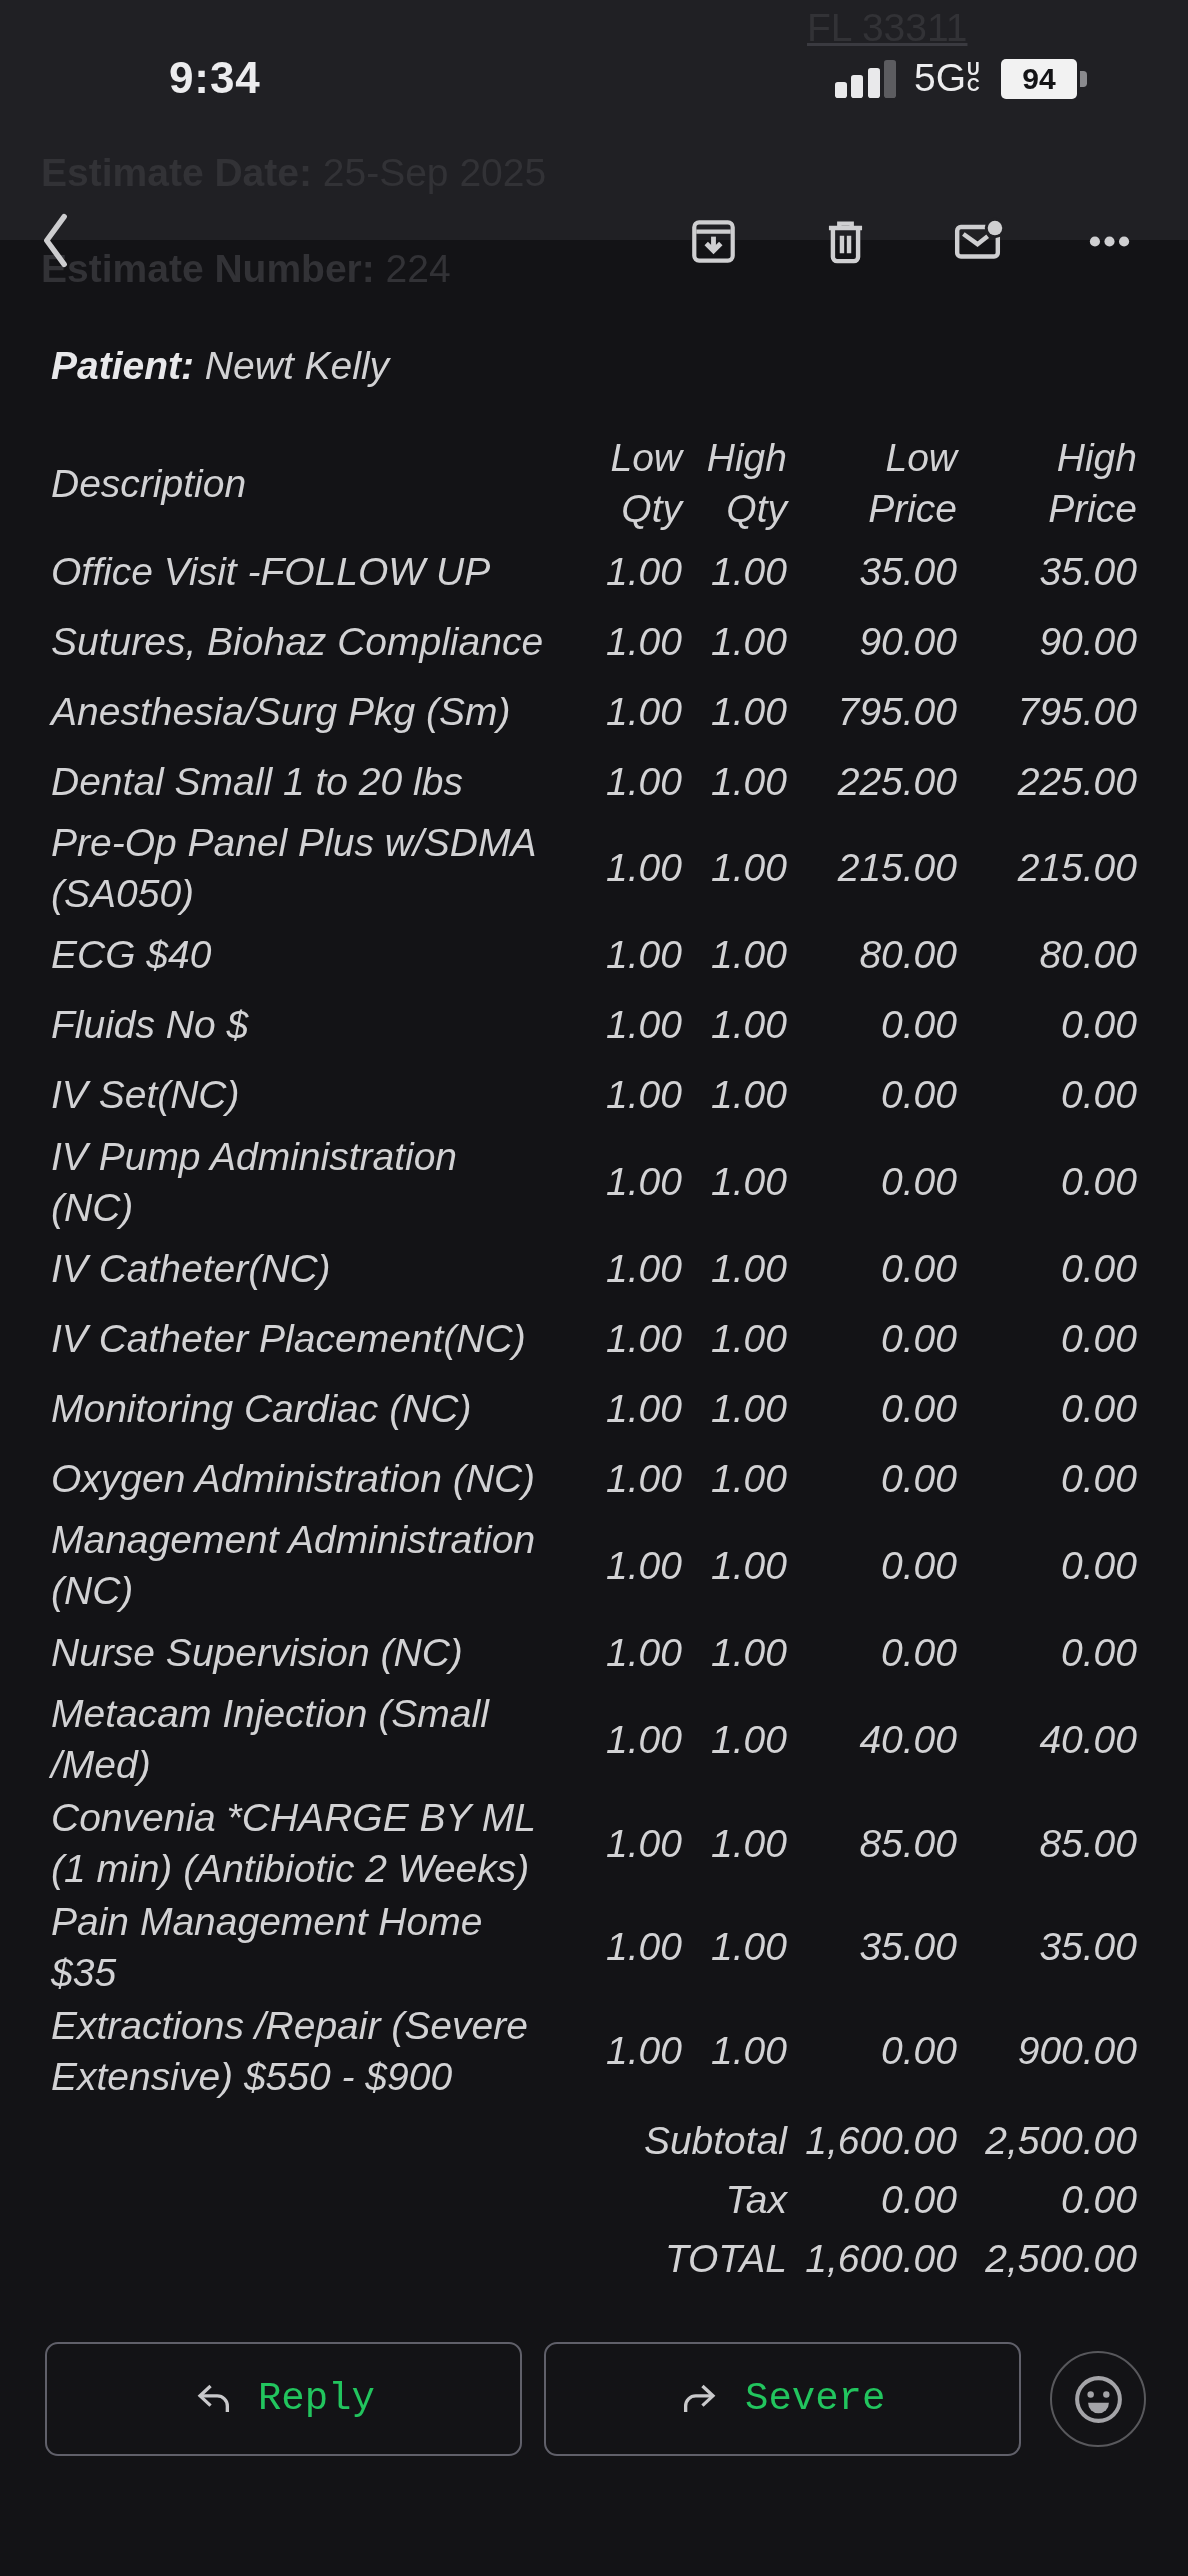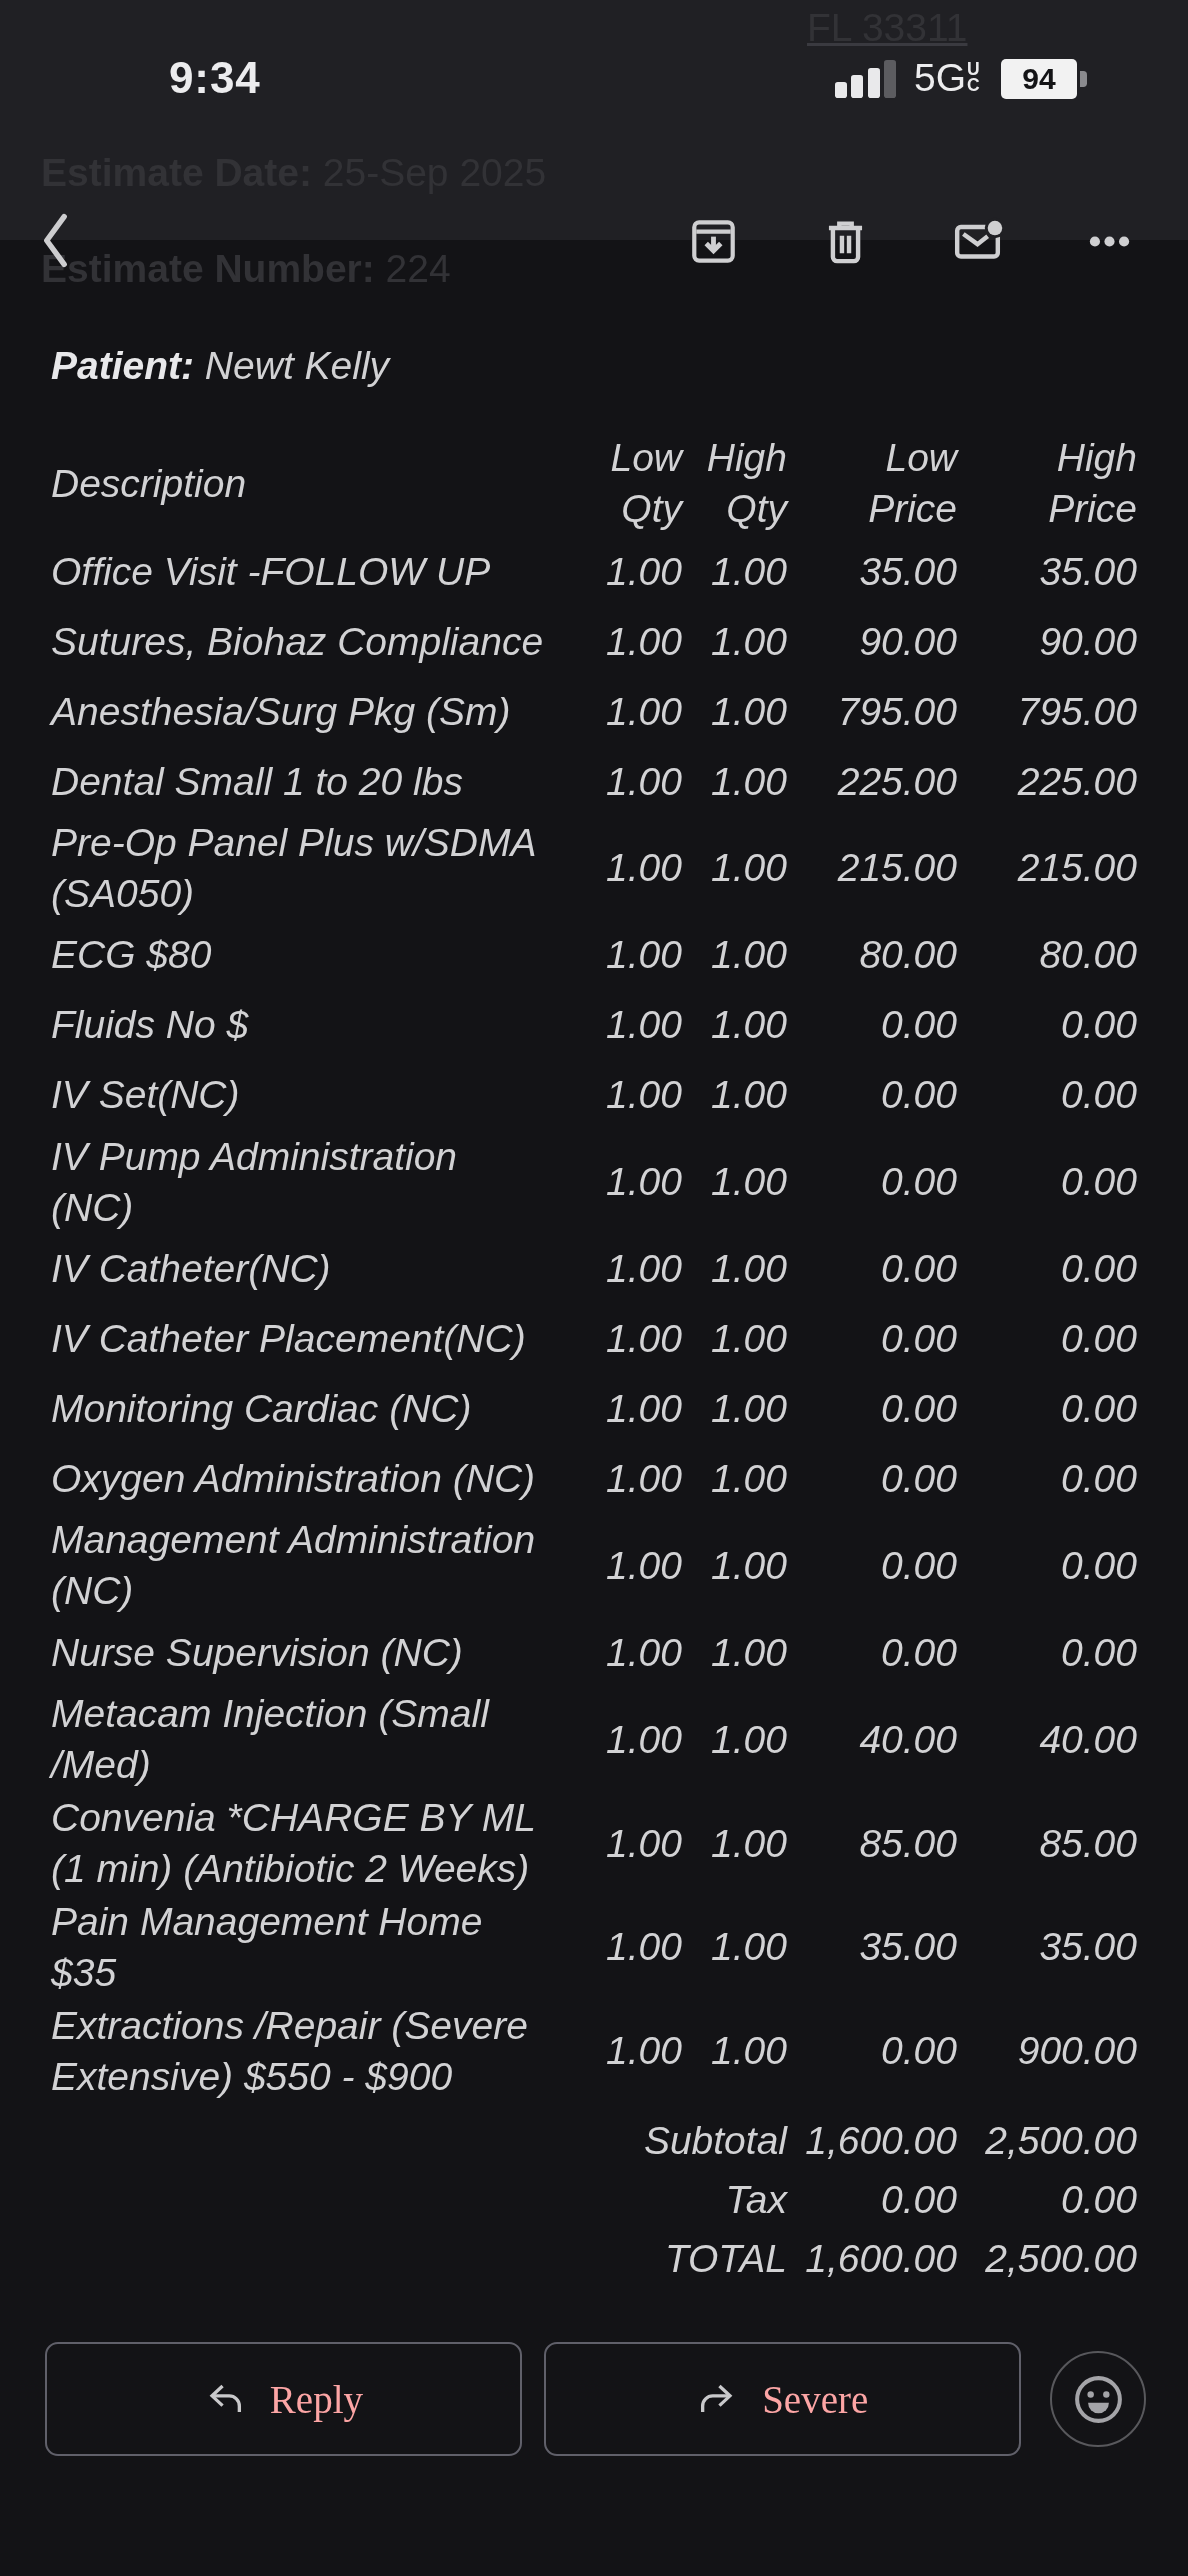--- a/index.html
+++ b/index.html
@@ -58,22 +58,22 @@
   .cell.num{text-align:right;color:var(--text);}
 
   .totals{margin:9.2px 51px 0 51px;font-size:39px;}
   .trow-total{display:grid;grid-template-columns:1fr 170px 180px;min-height:59px;align-items:center;}
   .trow-total .tlabel{text-align:right;}
   .trow-total .tnum{text-align:right;}
 
   
   .actions{position:absolute;top:2342px;left:45px;right:42px;height:114px;display:flex;align-items:center;gap:22px;z-index:2;}
   .act-btn{flex:1;height:114px;background:transparent;border:2.8px solid var(--border);border-radius:13px;
-           display:flex;align-items:center;justify-content:center;gap:24px;font-size:39px;color:#fca5a5;
-           font-family:Liberation Serif, serif;cursor:pointer;}
+           display:flex;align-items:center;justify-content:center;gap:24px;font-size:39px;color:#22c55e;
+           font-family:Liberation Mono, monospace;cursor:pointer;}
   .emoji-btn{width:96px;height:96px;min-width:96px;border:2.8px solid #58585c;border-radius:50%;background:transparent;
              display:flex;align-items:center;justify-content:center;margin-left:7.4px;cursor:pointer;}
 </style>
 </head>
 <body>
 
 <header class="app-header">
   <span class="ghost ghost-address">FL 33311</span>
   <span class="ghost ghost-date"><span class="g-bold">Estimate Date:</span>&nbsp;<span>25-Sep 2025</span></span>
   <span class="ghost ghost-number"><span class="g-bold">Estimate Number:</span>&nbsp;<span>224</span></span>
@@ -185,21 +185,21 @@
         </div>
         <div class="trow-item">
           <span class="cell desc">Pre-Op Panel Plus w/SDMA
 (SA050)</span>
           <span class="cell num">1.00</span>
           <span class="cell num">1.00</span>
           <span class="cell num">215.00</span>
           <span class="cell num">215.00</span>
         </div>
         <div class="trow-item">
-          <span class="cell desc">ECG $80</span>
+          <span class="cell desc">ECG $40</span>
           <span class="cell num">1.00</span>
           <span class="cell num">1.00</span>
           <span class="cell num">80.00</span>
           <span class="cell num">80.00</span>
         </div>
         <div class="trow-item">
           <span class="cell desc">Fluids No $</span>
           <span class="cell num">1.00</span>
           <span class="cell num">1.00</span>
           <span class="cell num">0.00</span>

